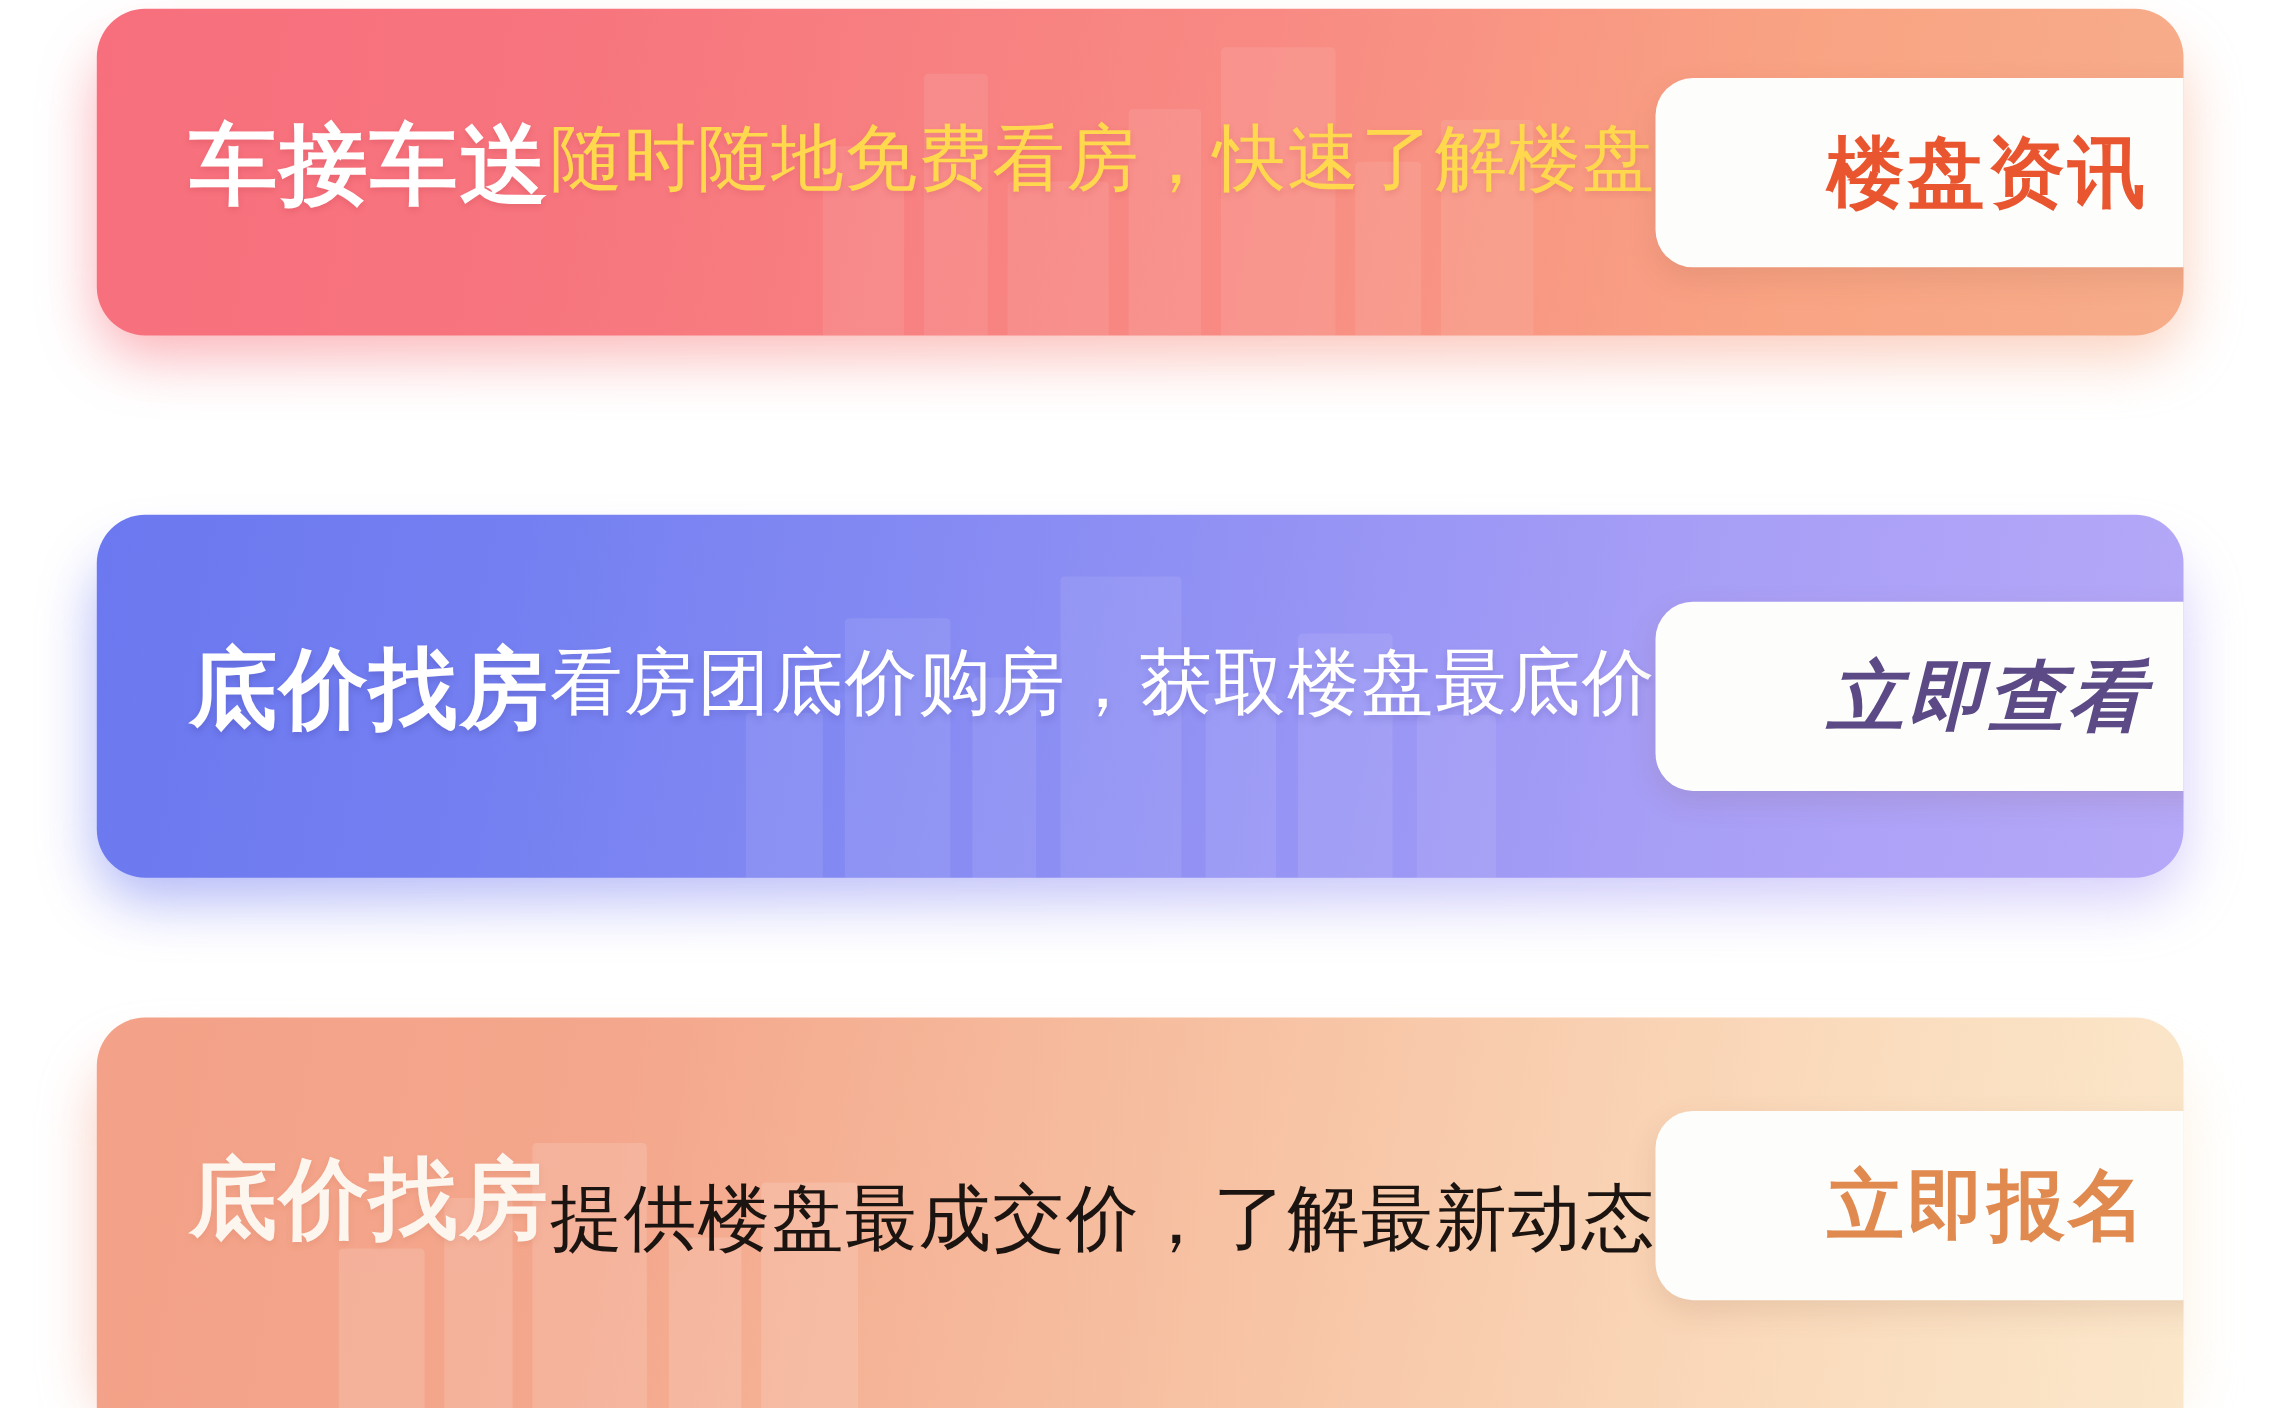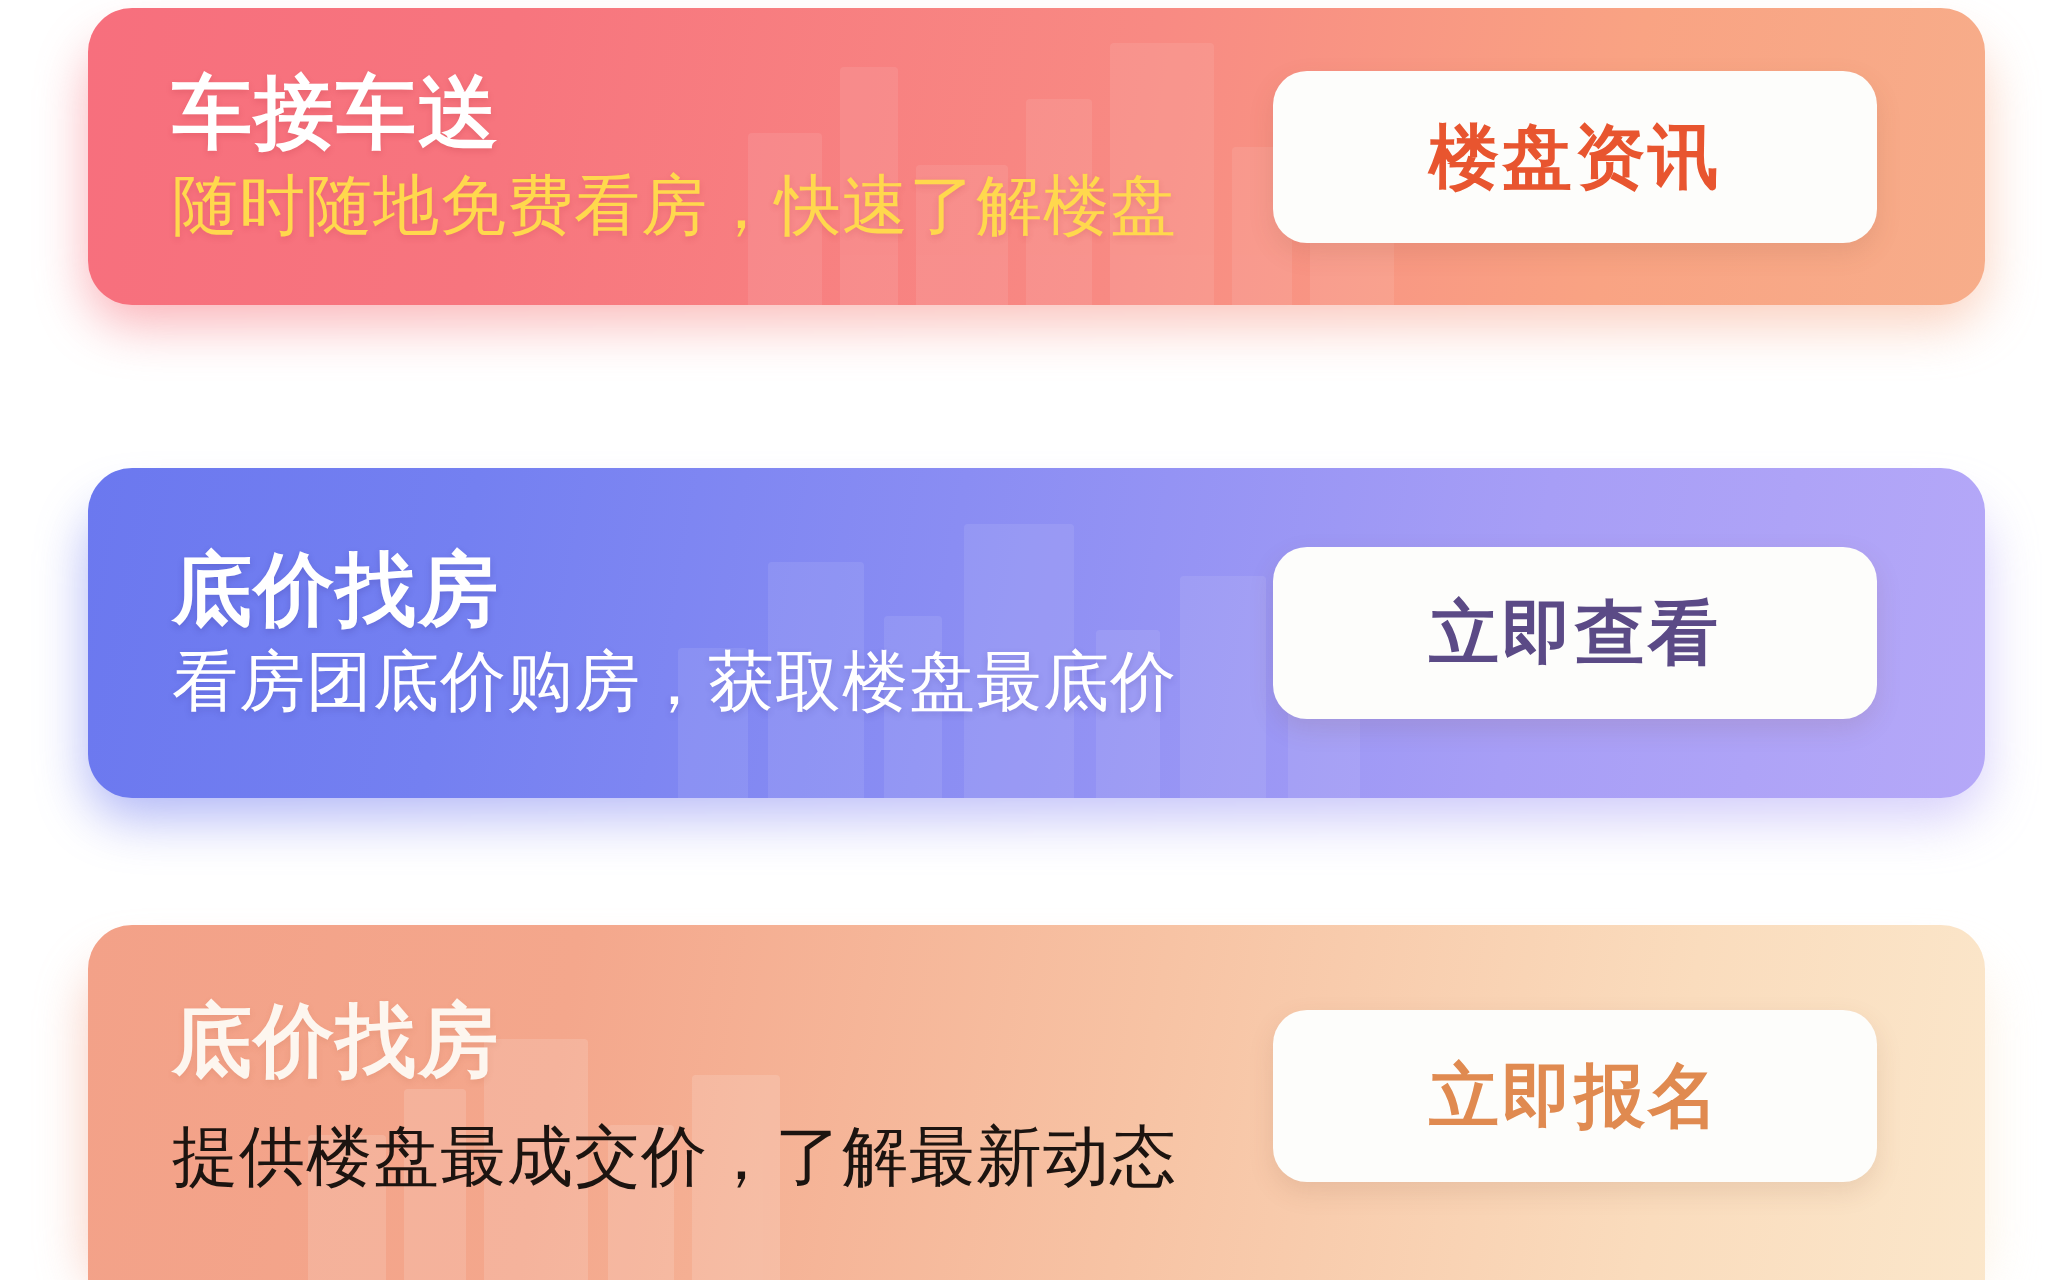--- a/index.html
+++ b/index.html
@@ -69,21 +69,21 @@
     align-items: center;
     justify-content: space-between;
     width: 100%;
     height: 100%;
     box-sizing: border-box;
     padding: 0 108px 0 84px;
   }
 
   .card-text {
     display: flex;
-    flex-direction: column;
+    flex-direction: row;
     justify-content: center;
   }
 
   .card-title {
     font-size: 80px;
     font-weight: 700;
     line-height: 1.08;
     letter-spacing: 2px;
     margin: 0 0 12px 0;
     white-space: nowrap;
@@ -136,21 +136,21 @@
   #card2 {
     top: 468px;
     height: 330px;
     background: linear-gradient(100deg,
         #6b78ef 0%, #7480f1 20%, #8a8df3 45%, #a79ef6 75%, #b5a8f8 100%);
   }
   #card2-shadow { top: 508px; height: 310px;
     background: linear-gradient(100deg,#6b78ef,#b5a8f8); }
   #card2 .card-title { color: #ffffff; text-shadow: 0 3px 7px rgba(50,40,130,.22); }
   #card2 .card-sub   { color: #ffffff; text-shadow: 0 3px 7px rgba(50,40,130,.18); }
-  #card2 .cta-label  { color: #5b4a86; }
+  #card2 .cta-label  { color: #5b4a86; font-style: italic; }
 
   
   #card3 {
     top: 925px;
     height: 420px;
     background: linear-gradient(100deg,
         #f3a188 0%, #f4a78c 25%, #f7c3a4 55%, #fadcbd 82%, #fbe7cb 100%);
   }
   #card3-shadow { top: 965px; height: 330px;
     background: linear-gradient(100deg,#f3a188,#fbe7cb); }

